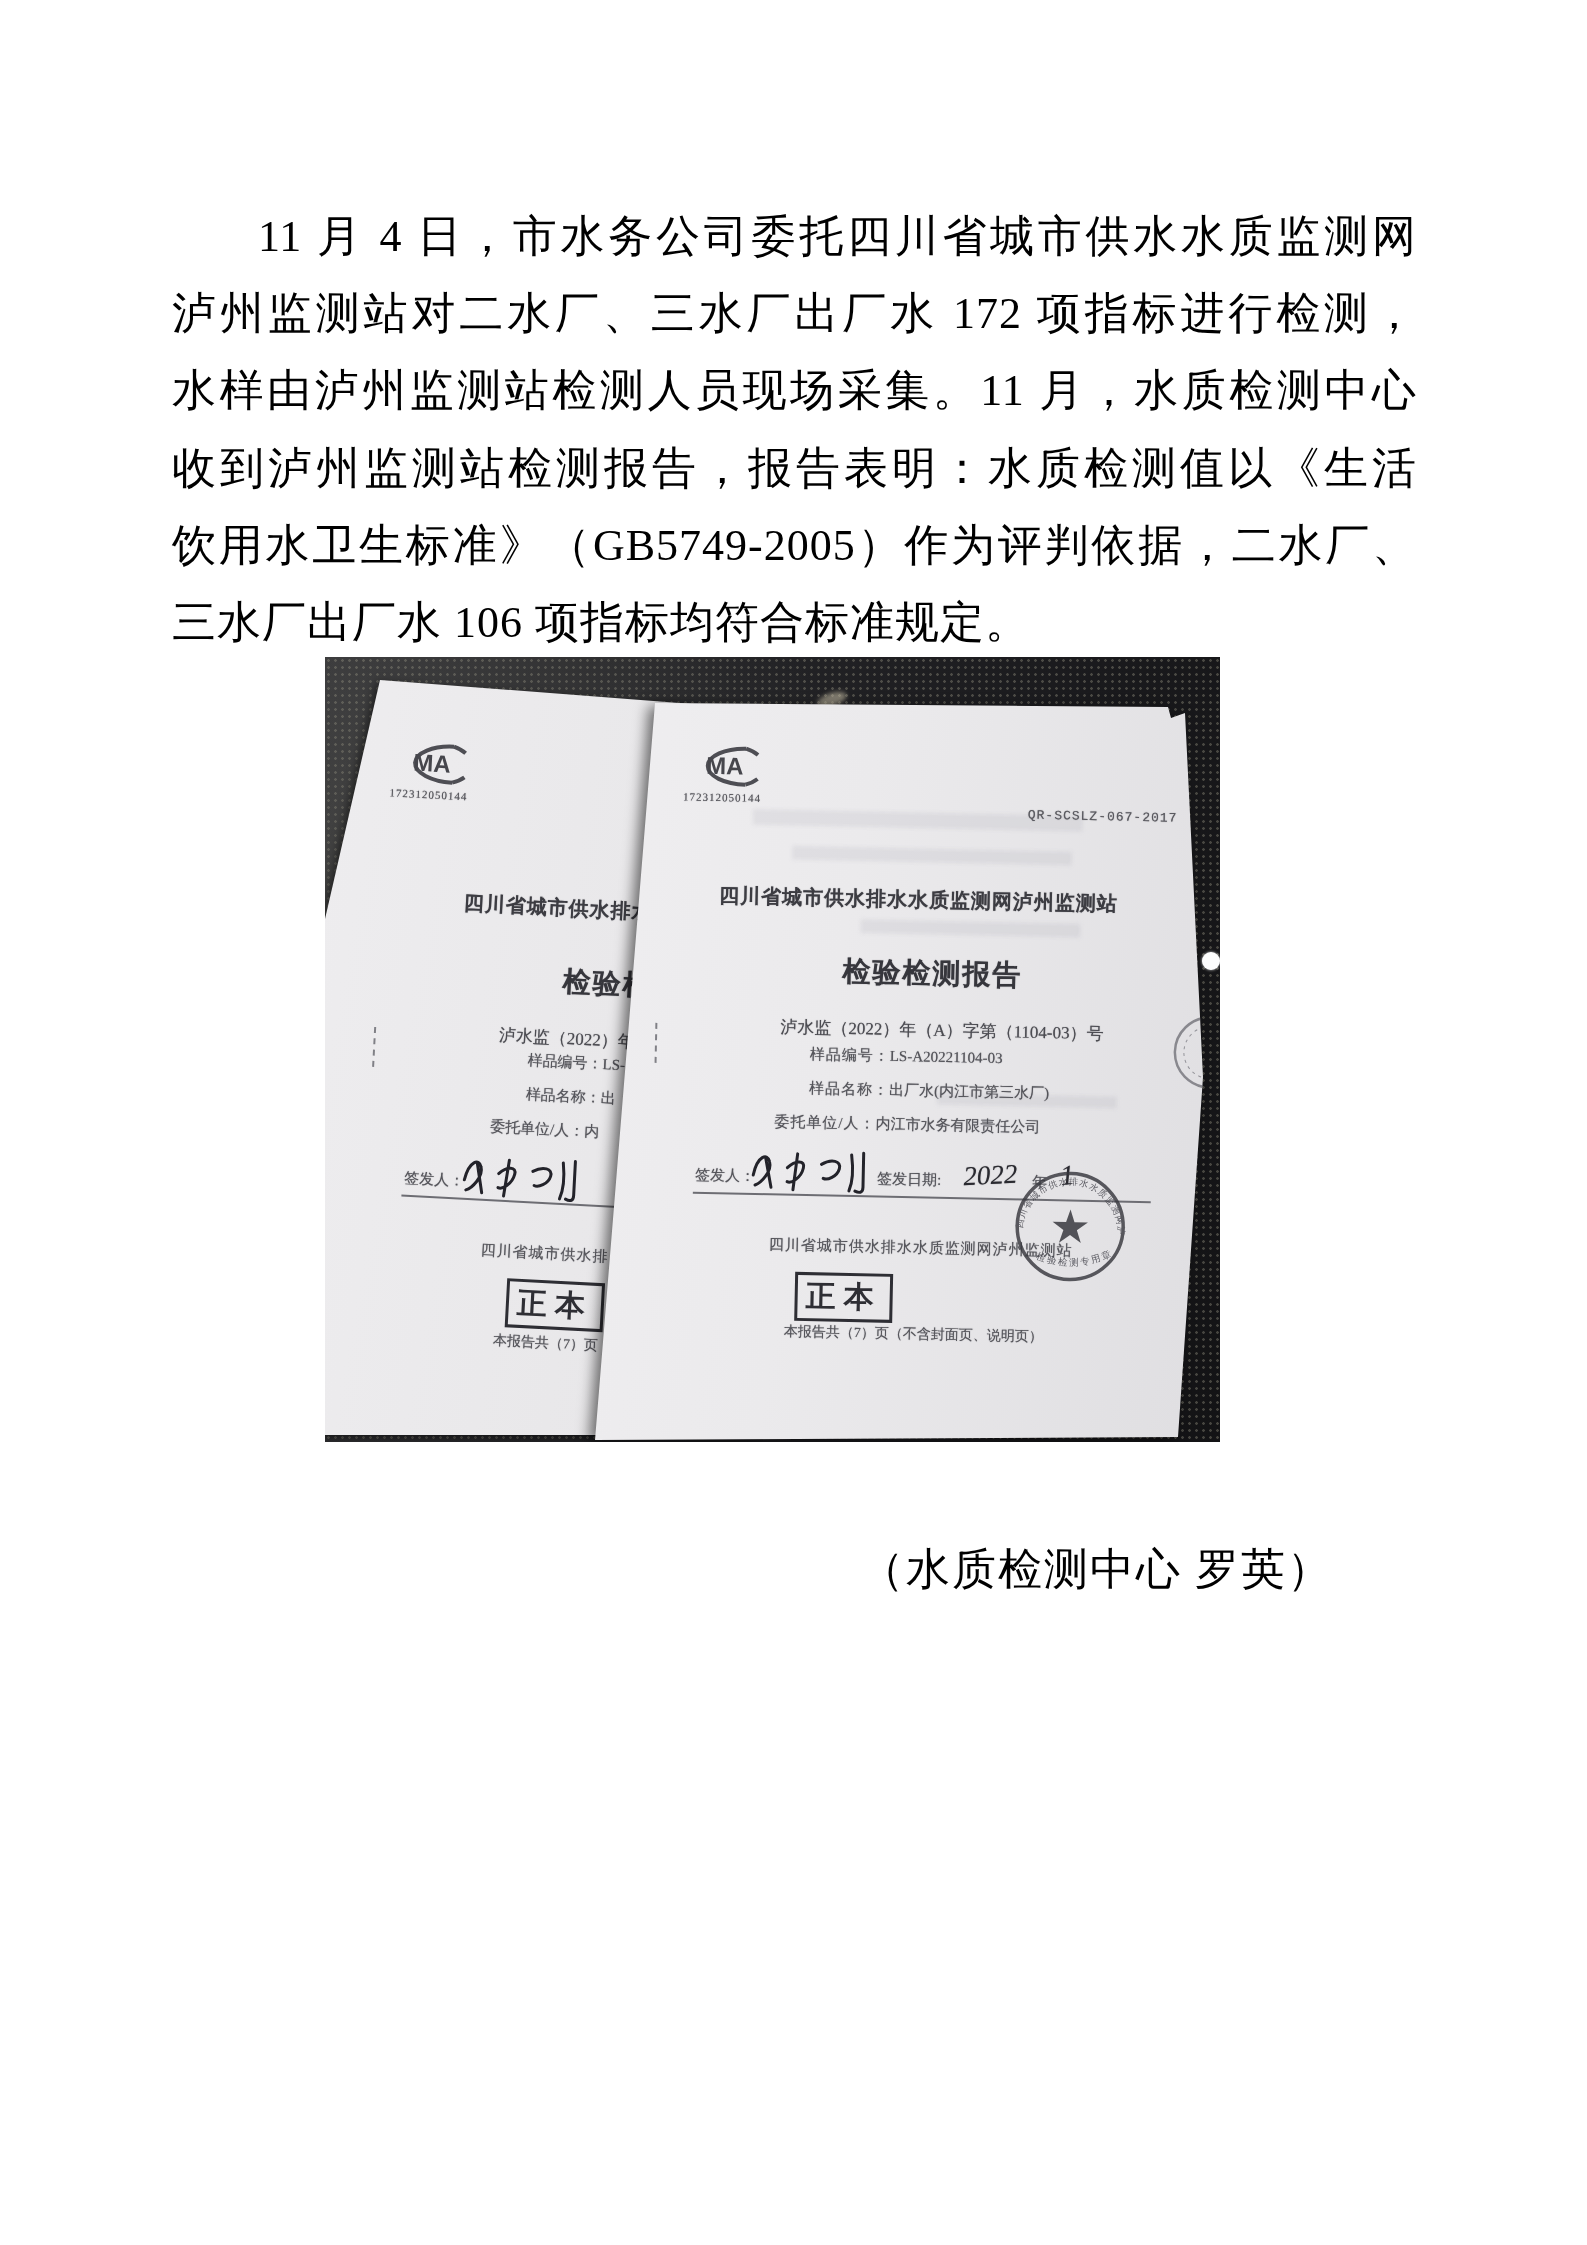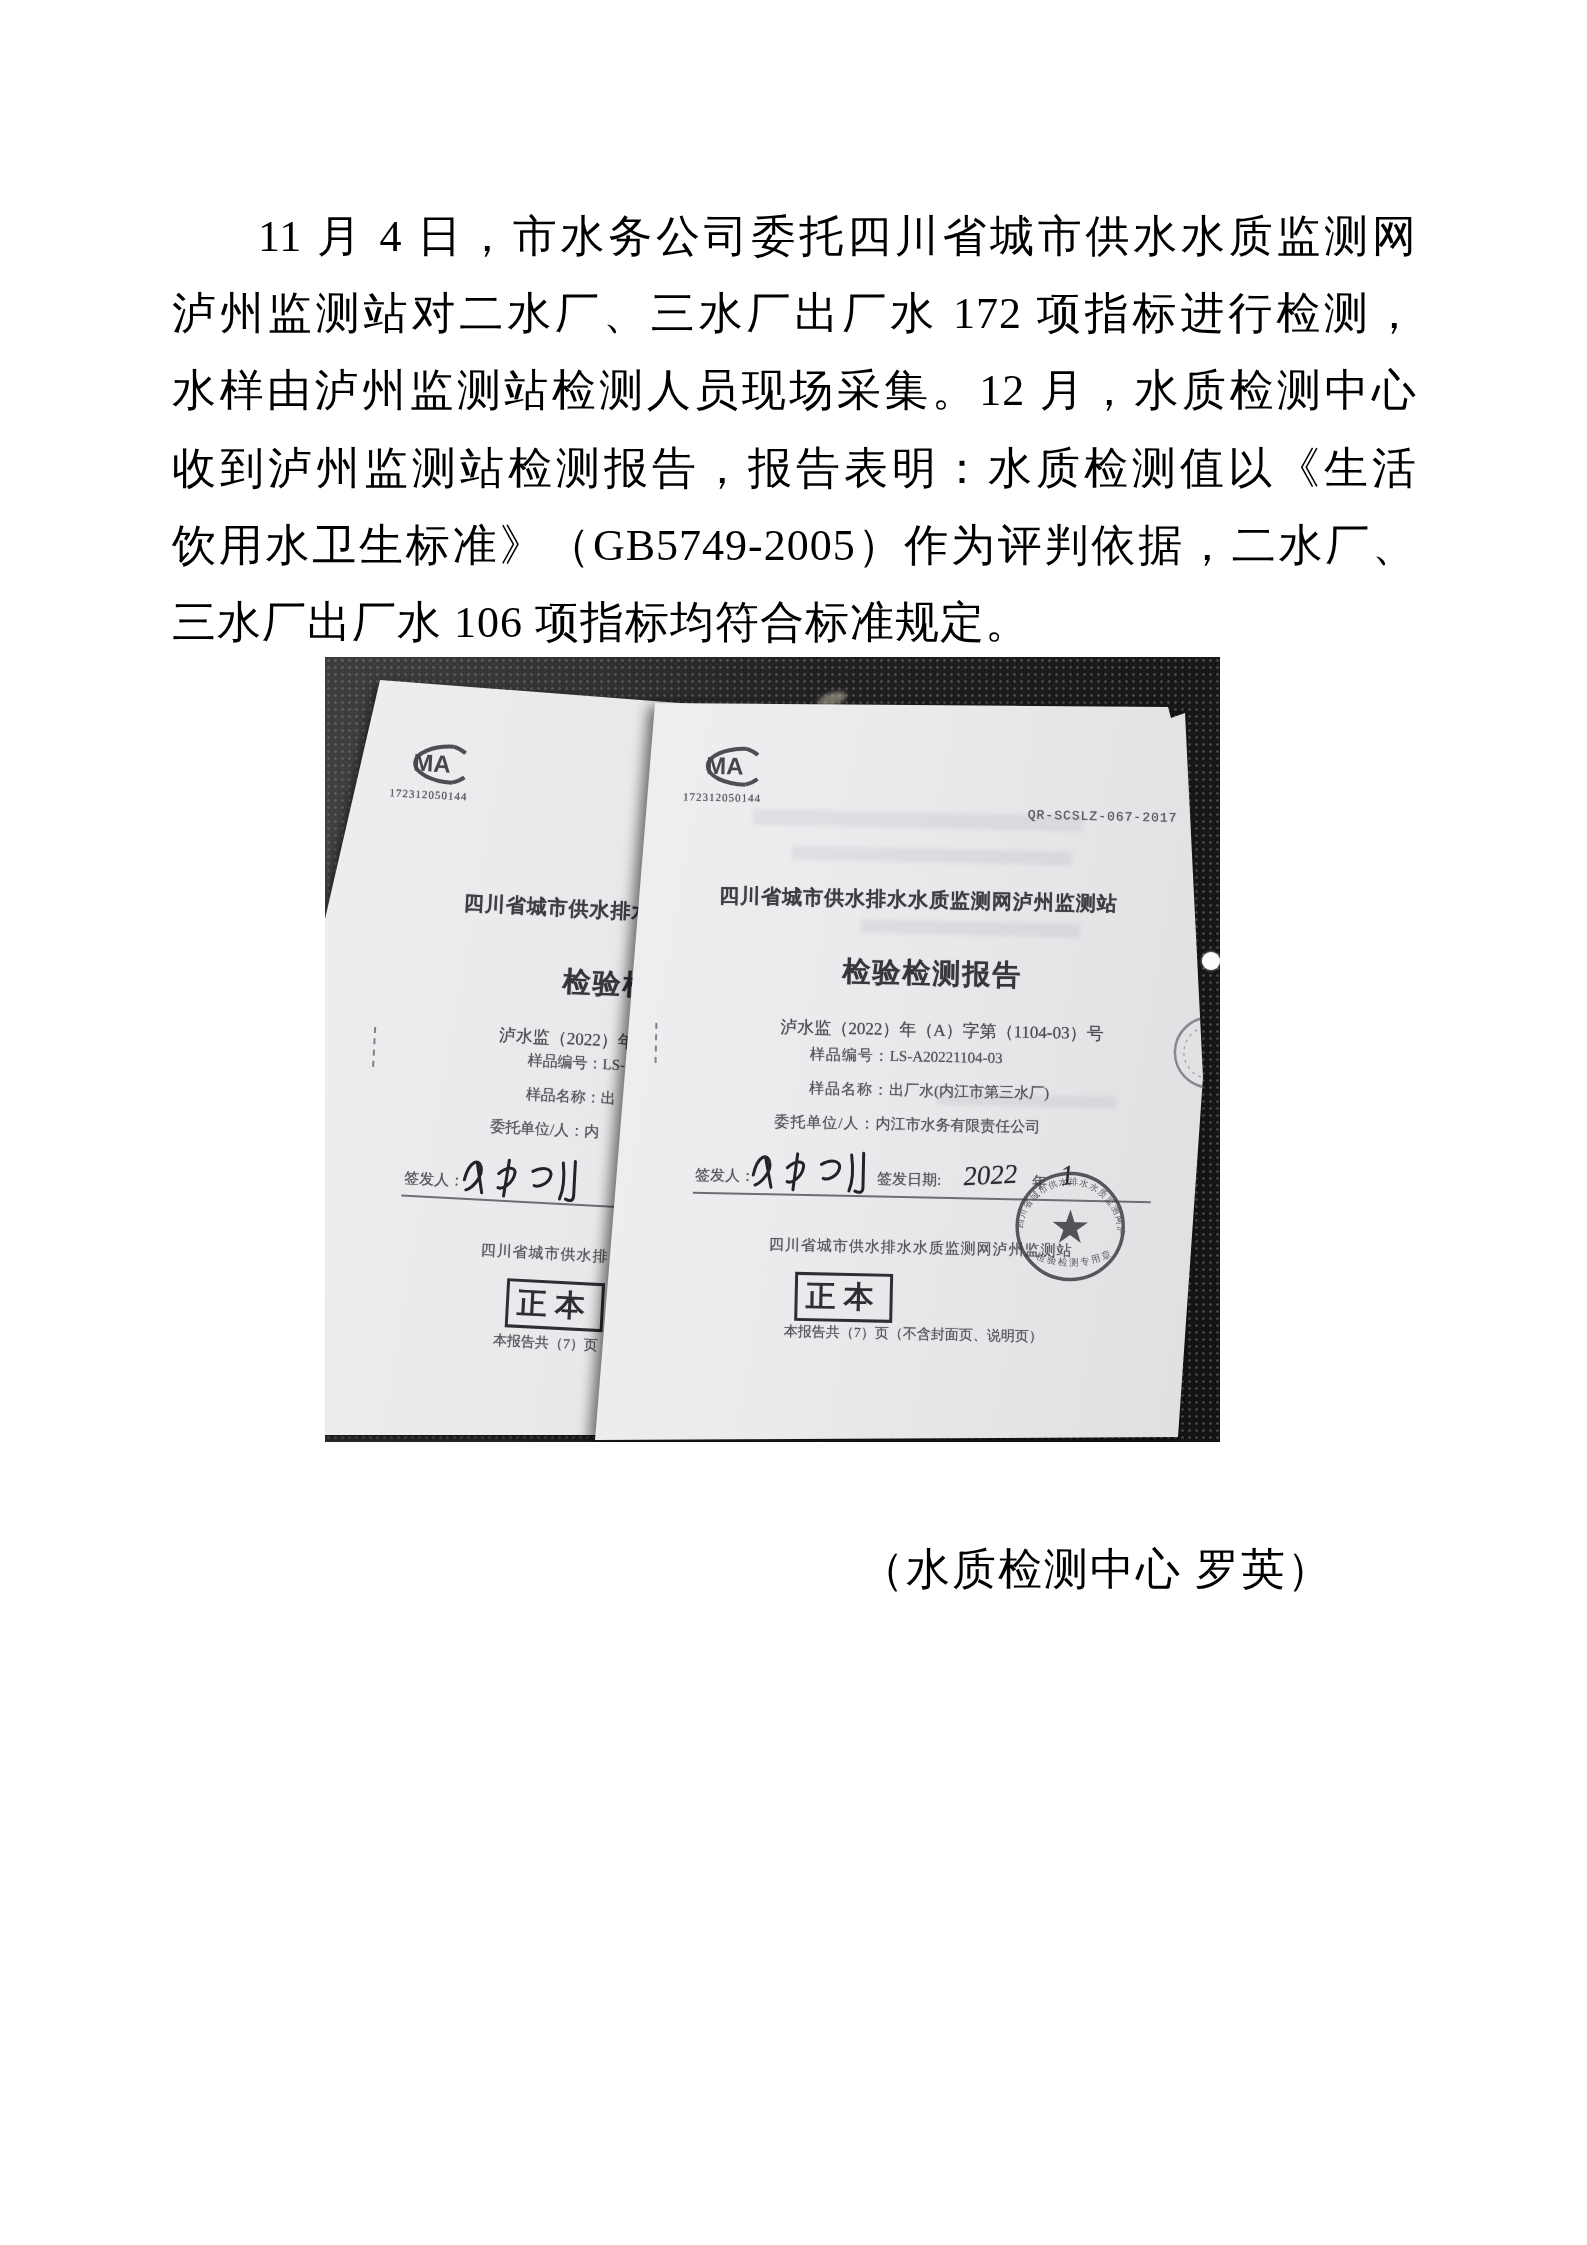--- a/index.html
+++ b/index.html
@@ -52,21 +52,21 @@
              box-shadow:0 0 3px rgba(255,255,255,.8);}
   .ghost{position:absolute;background:rgba(110,110,125,.10);filter:blur(2px);border-radius:2px;}
   svg{display:block;}
 </style>
 </head>
 <body>
 
 <div>
   <div class="para-line indent" style="top:205px">11 月 4 日，市水务公司委托四川省城市供水水质监测网</div>
   <div class="para-line" style="top:282px">泸州监测站对二水厂、三水厂出厂水 172 项指标进行检测，</div>
-  <div class="para-line" style="top:359px">水样由泸州监测站检测人员现场采集。12 月，水质检测中心</div>
+  <div class="para-line" style="top:359px">水样由泸州监测站检测人员现场采集。11 月，水质检测中心</div>
   <div class="para-line" style="top:437px">收到泸州监测站检测报告，报告表明：水质检测值以《生活</div>
   <div class="para-line" style="top:514px">饮用水卫生标准》（GB5749-2005）作为评判依据，二水厂、</div>
   <div class="para-line last" style="top:591px">三水厂出厂水 106 项指标均符合标准规定。</div>
 
   <div class="photo">
     <div class="scuff"></div>
 
     <div class="paper-wrap lp-wrap">
       <div class="paper left-paper">
         <div class="lp-content">

